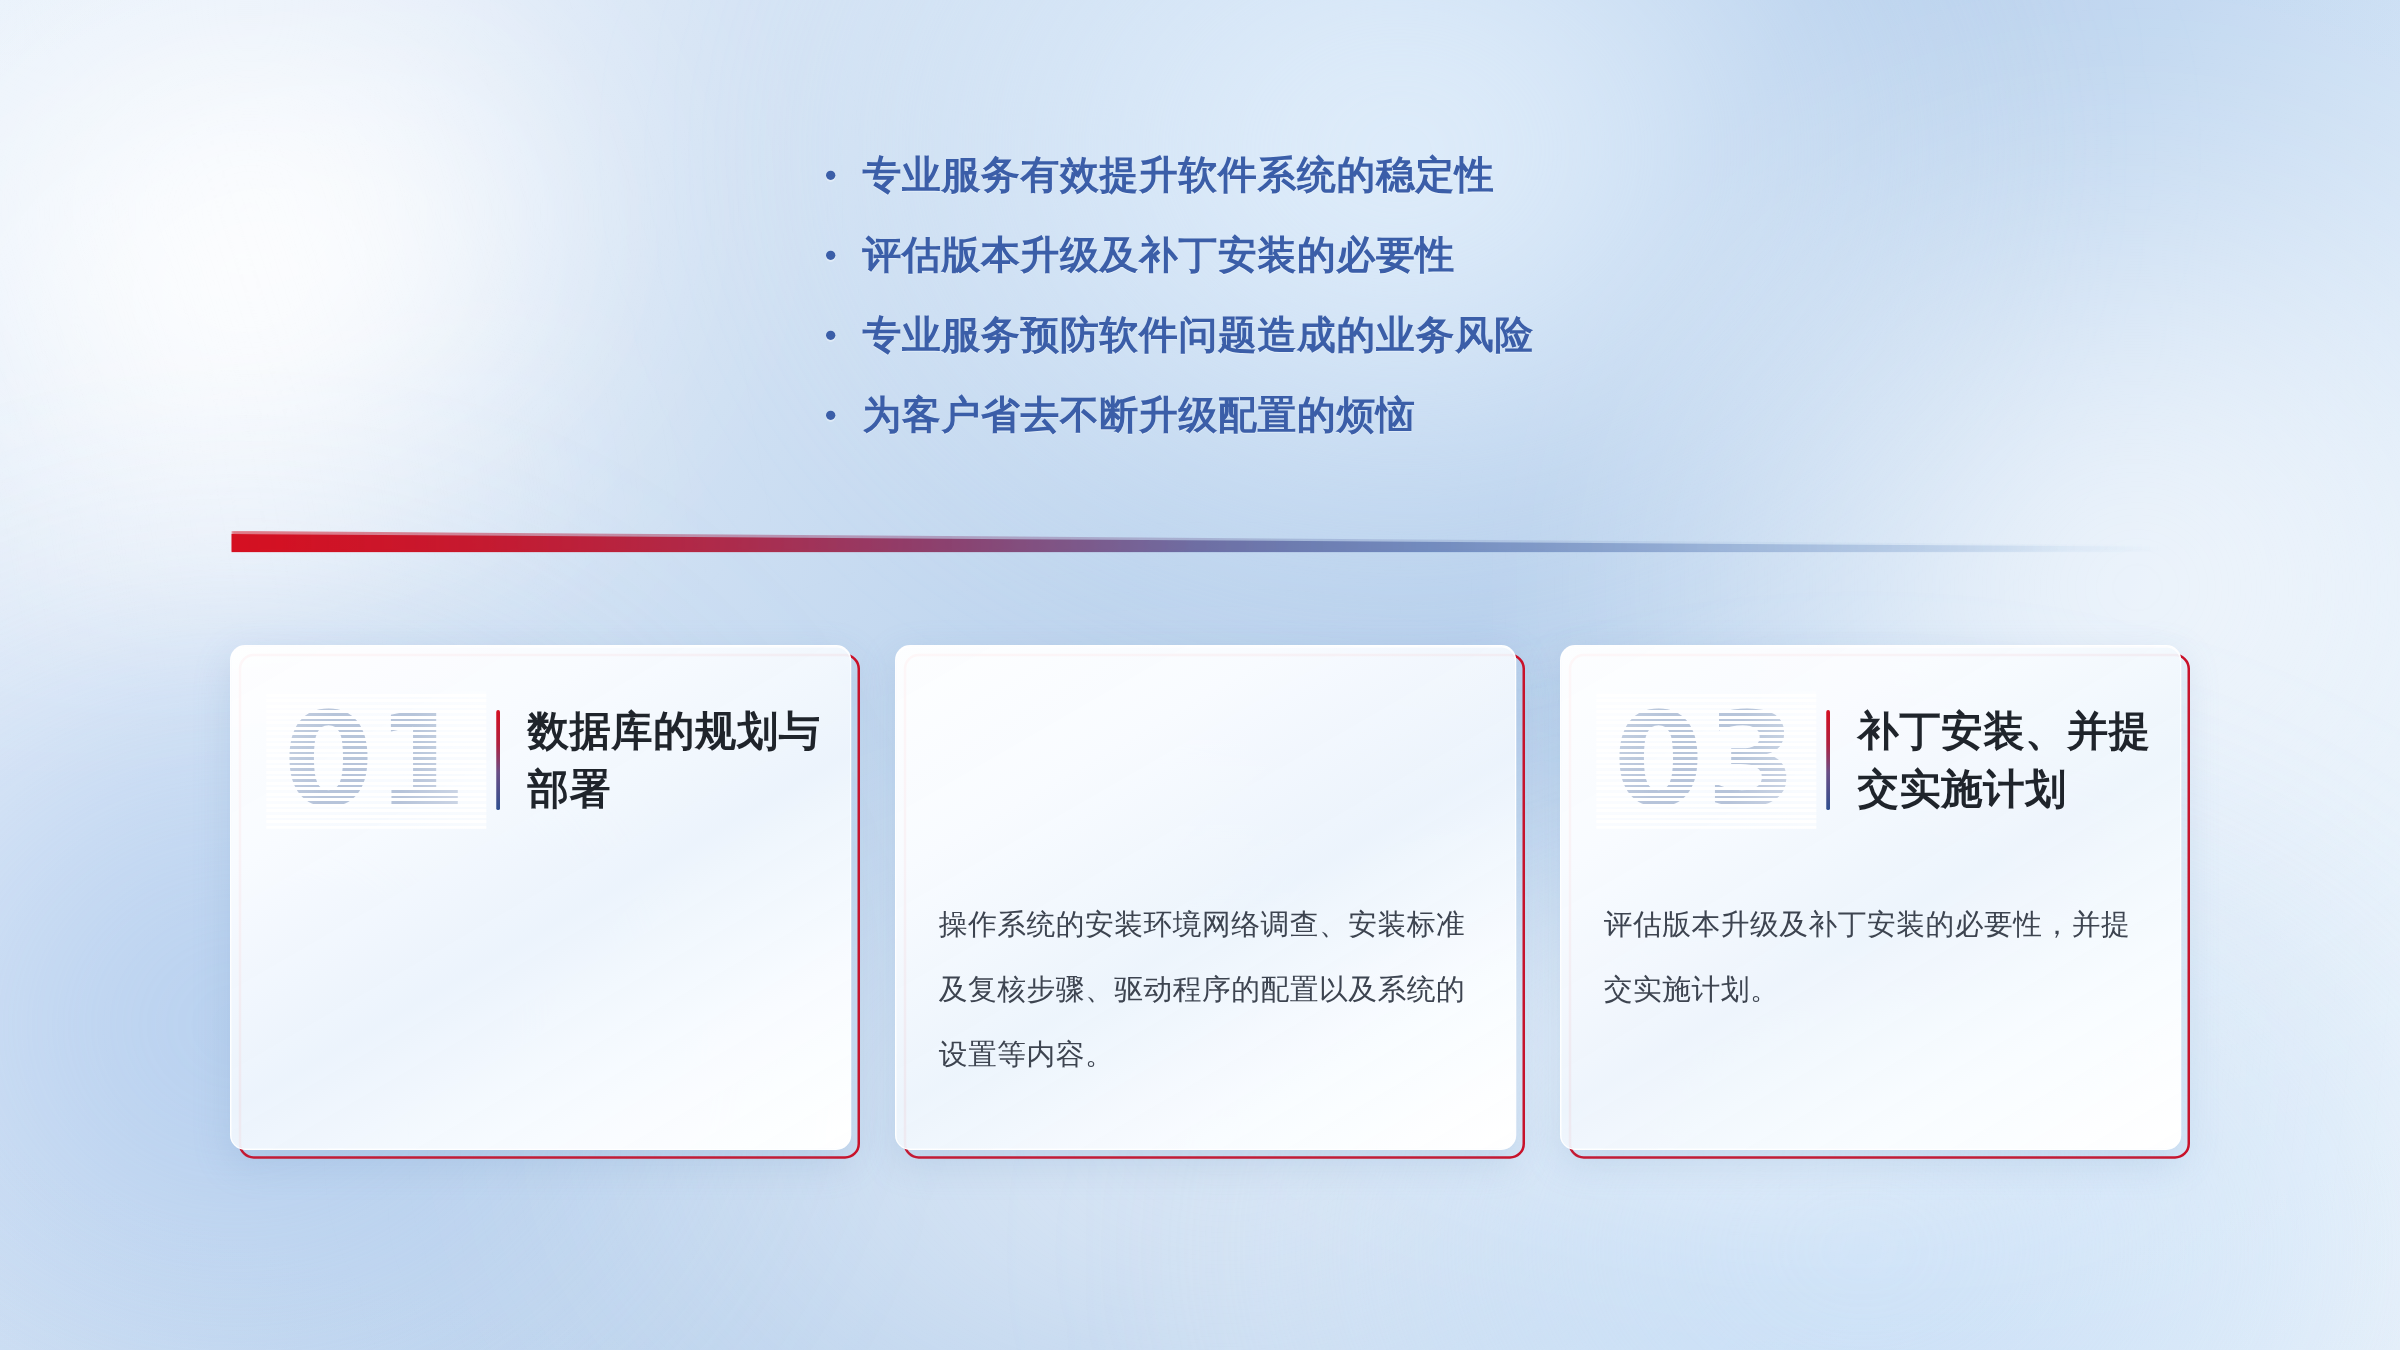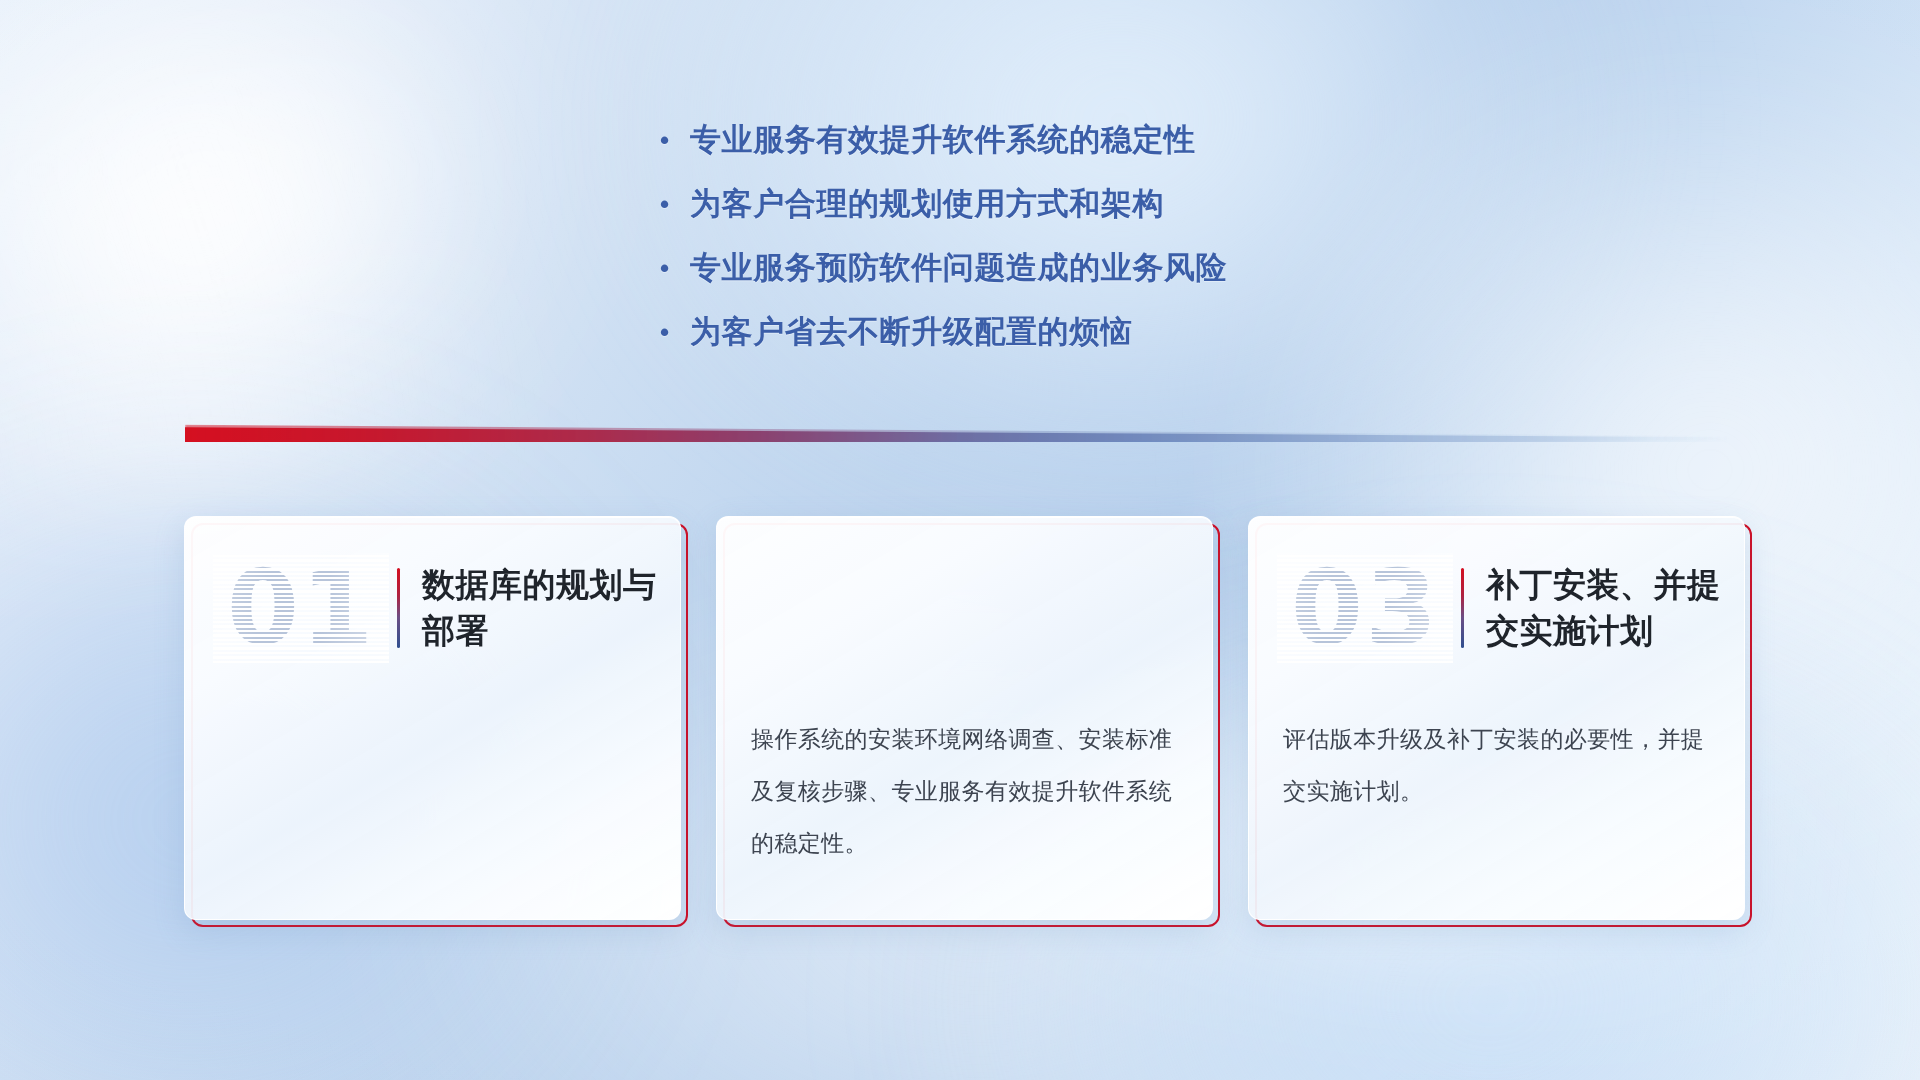--- a/index.html
+++ b/index.html
@@ -205,21 +205,21 @@
 
 <div id="stage">
 
   <div id="bullets">
     <div class="bullet">
       <span class="dot">•</span>
       <span class="btext">专业服务有效提升软件系统的稳定性</span>
     </div>
     <div class="bullet">
       <span class="dot">•</span>
-      <span class="btext">为客户合理的规划使用方式和架构</span>
+      <span class="btext">评估版本升级及补丁安装的必要性</span>
     </div>
     <div class="bullet">
       <span class="dot">•</span>
       <span class="btext">专业服务预防软件问题造成的业务风险</span>
     </div>
     <div class="bullet">
       <span class="dot">•</span>
       <span class="btext">为客户省去不断升级配置的烦恼</span>
     </div>
   </div>
@@ -242,21 +242,21 @@
           </div>
           <div class="vbar"></div>
           <div class="card-title">数据库的规划与部署</div>
         </div>
       </div>
     </div>
 
     <div class="card-wrap">
       <div class="card-accent"></div>
       <div class="card">
-        <div class="card-body">操作系统的安装环境网络调查、安装标准及复核步骤、专业服务有效提升软件系统的稳定性。</div>
+        <div class="card-body">操作系统的安装环境网络调查、安装标准及复核步骤、驱动程序的配置以及系统的设置等内容。</div>
       </div>
     </div>
 
     <div class="card-wrap">
       <div class="card-accent"></div>
       <div class="card">
         <div class="card-head">
           <div class="num">
             <span class="num-glyph">03</span>
             <span class="num-stripes"></span>

